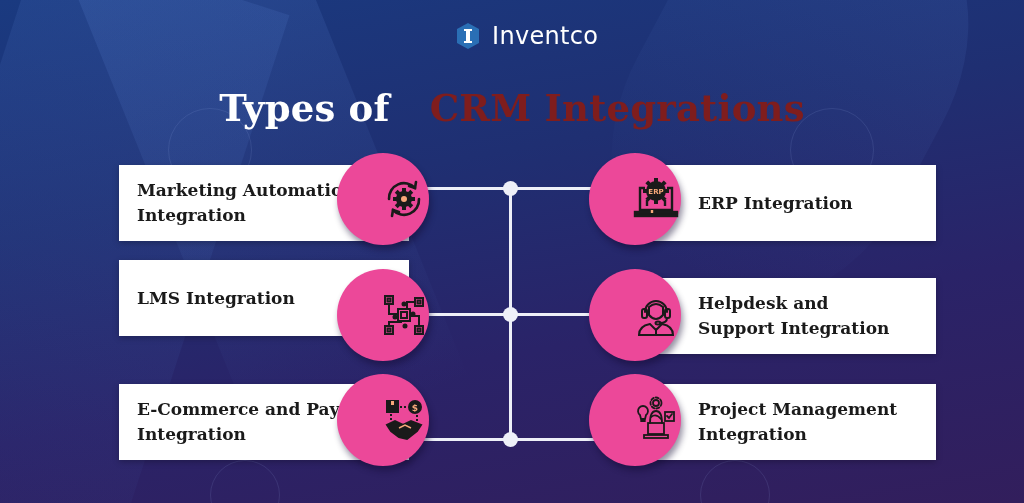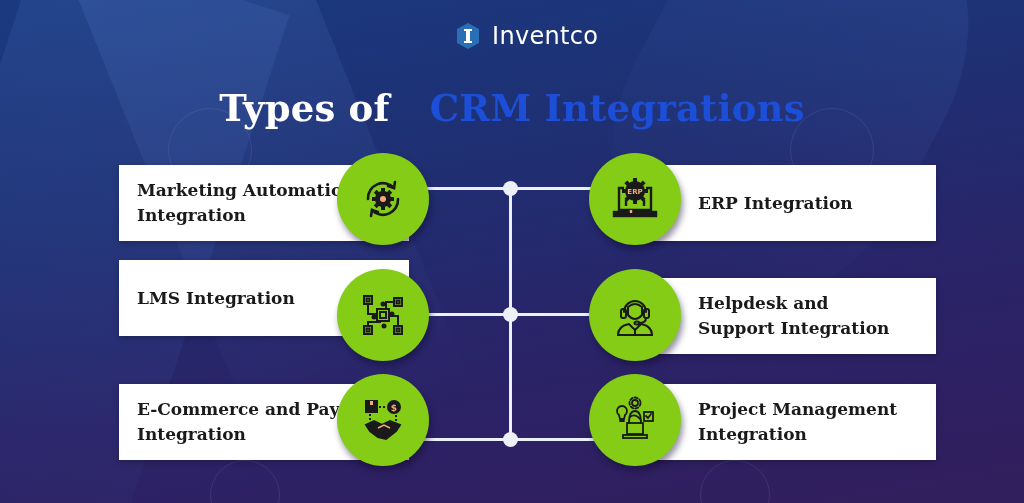--- a/index.html
+++ b/index.html
@@ -14,31 +14,31 @@
   .bg-beam2 { left: 160px; top: -80px; width: 220px; height: 520px; transform: rotate(-22deg); background: linear-gradient(180deg, rgba(90,130,210,0.20), rgba(90,130,210,0.0)); }
   .bg-beam3 { left: 640px; top: -120px; width: 300px; height: 420px; transform: rotate(28deg); background: linear-gradient(180deg, rgba(90,130,210,0.14), rgba(90,130,210,0.0)); border-radius: 40%; }
   .bg-ring { border: 1.5px solid rgba(150,170,230,0.14); border-radius: 50%; }
 
   .logo { position: absolute; left: 456px; top: 20px; height: 32px; display: flex; align-items: center; gap: 12px; }
   .logo-hex { width: 24px; height: 28px; position: relative; }
   .logo-hex svg { width: 24px; height: 28px; display: block; }
   .logo-text { font-family: "DejaVu Sans", "Liberation Sans", sans-serif; color: #ffffff; font-size: 24px; letter-spacing: 0.3px; }
 
   .title { position: absolute; left: 0; width: 1024px; top: 86px; text-align: center; font-size: 37px; font-weight: bold; color: #ffffff; letter-spacing: 0.2px; }
-  .title .accent { color: #1d4ed8; margin-left: 27px; }
+  .title .accent { color: #7f1d1d; margin-left: 27px; }
 
   .connector { position: absolute; background: #eef0f8; }
   .dot { position: absolute; width: 15px; height: 15px; border-radius: 50%; background: #eef0f8; }
 
   .card { position: absolute; background: #ffffff; height: 76px; display: flex; align-items: center; box-shadow: 0 2px 6px rgba(0,0,0,0.25); }
   .card-left { left: 75px; width: 290px; padding-left: 18px; margin-left: 44px; }
   .card-right { left: 620px; width: 316px; padding-left: 78px; }
   .card-label { font-size: 17px; font-weight: bold; color: #1a1a1a; line-height: 25px; white-space: pre-line; }
 
-  .circle { position: absolute; width: 92px; height: 92px; border-radius: 50%; background: #84cc16; display: flex; align-items: center; justify-content: center; box-shadow: 2px 5px 6px rgba(20,10,50,0.45); }
+  .circle { position: absolute; width: 92px; height: 92px; border-radius: 50%; background: #ec4899; display: flex; align-items: center; justify-content: flex-end; box-shadow: 2px 5px 6px rgba(20,10,50,0.45); }
   .circle svg { width: 50px; height: 50px; display: block; }
 </style>
 </head>
 <body>
 
 <div class="bg-shape bg-beam1"></div>
 <div class="bg-shape bg-beam2"></div>
 <div class="bg-shape bg-beam3"></div>
 <div class="bg-shape bg-ring" style="left:168px;top:108px;width:84px;height:84px;"></div>
 <div class="bg-shape bg-ring" style="left:790px;top:108px;width:84px;height:84px;"></div>

